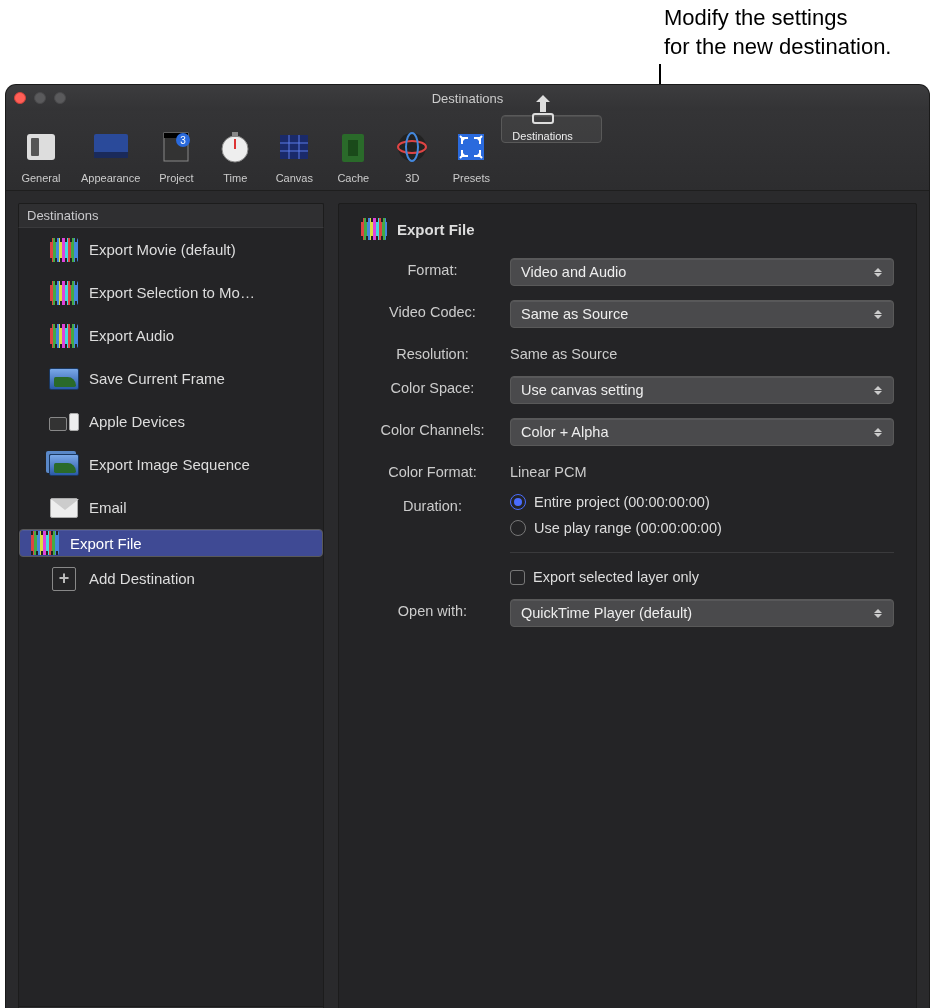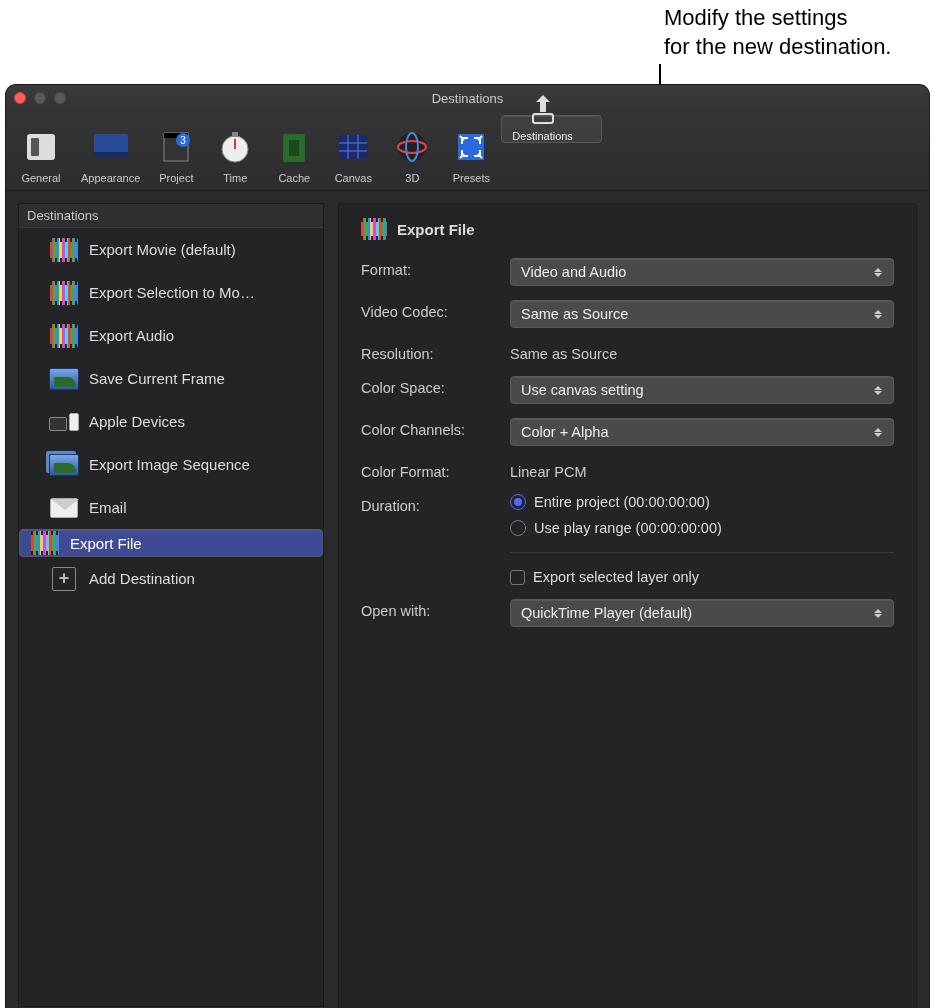--- a/index.html
+++ b/index.html
@@ -51,21 +51,21 @@
   .mail-ico{width:28px;height:20px;background:#eee;border-radius:2px;position:relative;border:1px solid #aaa;}
   .mail-ico::after{content:"";position:absolute;left:0;top:0;border-left:14px solid transparent;border-right:14px solid transparent;border-top:11px solid #ccc;}
 
   .side-foot { height:28px; background:#2f2f31; border:1px solid #1c1c1c; border-top:none; display:flex; align-items:center; padding:0 6px; gap:10px; color:#bbb; font-size:18px; border-radius:0 0 2px 2px;}
   .side-foot span{cursor:pointer;}
 
   .detail { flex:1; background:#242426; border:1px solid #1c1c1c; border-radius:2px; padding:14px 22px; color:#ddd; }
   .detail-title { display:flex; align-items:center; gap:10px; font-weight:600; font-size:15px; margin-bottom:18px; }
 
   .form { display:grid; grid-template-columns: 143px 1fr; row-gap:14px; column-gap:6px; font-size:14.5px; }
-  .form .lab { text-align:left; color:#ccc; padding-top:4px; }
+  .form .lab { text-align:center; color:#ccc; padding-top:4px; }
   .sel { background:#4a4a4c; color:#eee; border:1px solid #595959; height:28px; border-radius:4px;
          display:flex; align-items:center; padding:0 28px 0 10px; position:relative; cursor:pointer; box-shadow: inset 0 1px 0 rgba(255,255,255,0.08); }
   .sel .arrows{ position:absolute; right:6px; top:3px; bottom:3px; width:18px; display:flex; flex-direction:column; align-items:center; justify-content:center; gap:1px;}
   .sel .arrows::before{content:"";border-left:4px solid transparent;border-right:4px solid transparent;border-bottom:4px solid #ccc;}
   .sel .arrows::after{content:"";border-left:4px solid transparent;border-right:4px solid transparent;border-top:4px solid #ccc;}
   .static { color:#ccc; padding-top:4px; }
   .radio-row{display:flex;align-items:center;gap:8px;}
   .radio{width:16px;height:16px;border-radius:50%;border:1px solid #777;display:flex;align-items:center;justify-content:center;cursor:pointer;}
   .radio.on{border-color:#4a6dff;}
   .radio.on::after{content:"";width:8px;height:8px;border-radius:50%;background:#4a6dff;}
@@ -133,34 +133,34 @@
             <circle cx="17" cy="19" r="13" fill="#eee" stroke="#888"></circle>
             <rect x="14" y="2" width="6" height="5" fill="#888"></rect>
             <line x1="17" y1="19" x2="17" y2="9" stroke="#d33" stroke-width="2"></line>
           </svg>
         </div>
       <span>Time</span>
     </div>
     <div class="tool">
       <div class="ticon">
           <svg width="34" height="34">
+            <rect x="3" y="5" width="28" height="24" fill="#1a2a6a"></rect>
+            <path d="M3 13h28M3 21h28M12 5v24M22 5v24" stroke="#5a7ae8" stroke-width="1"></path>
+          </svg>
+        </div>
+      <span>Canvas</span>
+    </div>
+    <div class="tool">
+      <div class="ticon">
+          <svg width="34" height="34">
             <rect x="6" y="4" width="22" height="28" rx="2" fill="#2a6a2a"></rect>
             <rect x="12" y="10" width="10" height="16" fill="#1a4a1a"></rect>
           </svg>
         </div>
       <span>Cache</span>
-    </div>
-    <div class="tool">
-      <div class="ticon">
-          <svg width="34" height="34">
-            <rect x="3" y="5" width="28" height="24" fill="#1a2a6a"></rect>
-            <path d="M3 13h28M3 21h28M12 5v24M22 5v24" stroke="#5a7ae8" stroke-width="1"></path>
-          </svg>
-        </div>
-      <span>Canvas</span>
     </div>
     <div class="tool">
       <div class="ticon">
           <svg width="34" height="34">
             <circle cx="17" cy="17" r="14" fill="#222"></circle>
             <ellipse cx="17" cy="17" rx="14" ry="6" fill="none" stroke="#d44" stroke-width="2"></ellipse>
             <ellipse cx="17" cy="17" rx="6" ry="14" fill="none" stroke="#48d" stroke-width="2"></ellipse>
           </svg>
         </div>
       <span>3D</span>

